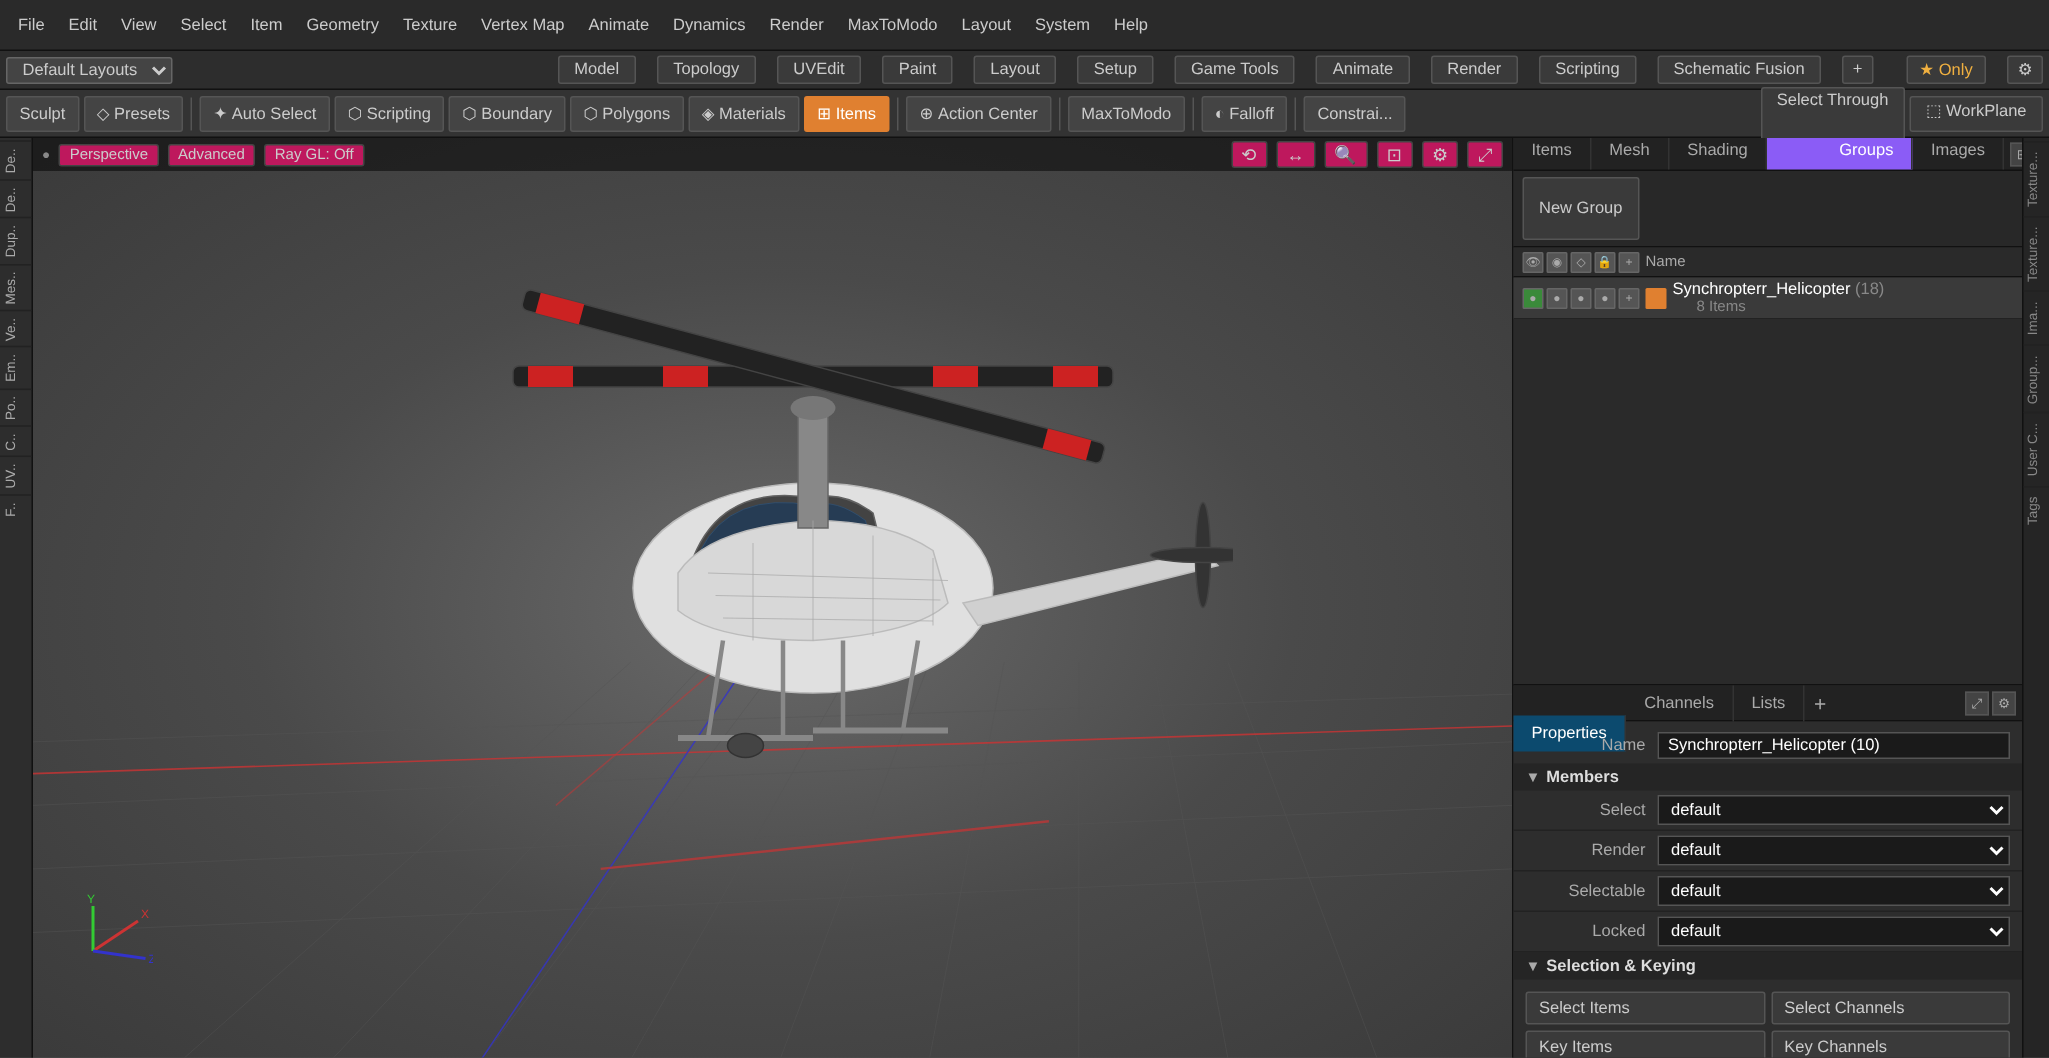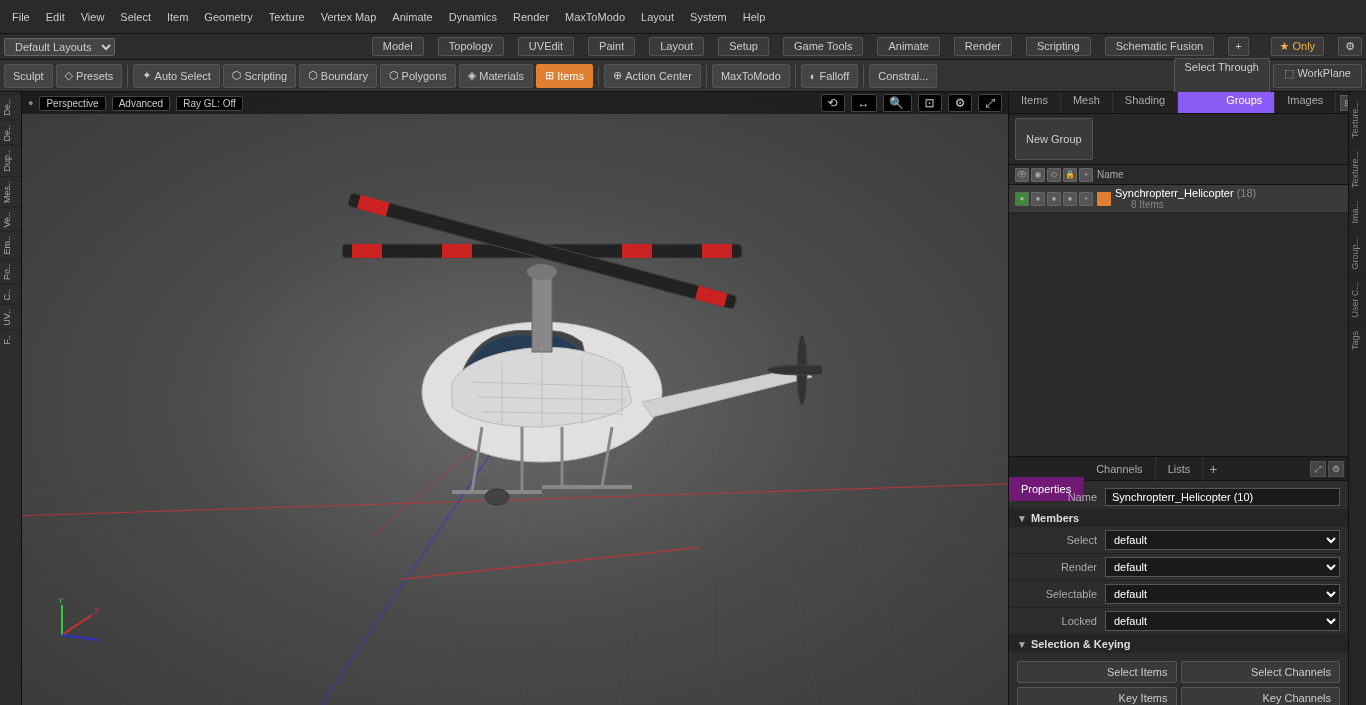--- a/index.html
+++ b/index.html
@@ -30,21 +30,21 @@
     
     .main-layout { display: flex; height: calc(705px - 22px - 26px - 32px); }
 
     
     .left-sidebar { width: 22px; background: #2d2d2d; border-right: 1px solid #111; display: flex; flex-direction: column; padding: 2px 0; }
     .left-sidebar-item { writing-mode: vertical-rl; transform: rotate(180deg); padding: 4px 2px; color: #aaa; font-size: 9px; cursor: pointer; text-align: center; border-bottom: 1px solid #222; }
 
     
     .viewport { flex: 1; position: relative; background: #555; overflow: hidden; }
     .viewport-header { display: flex; align-items: center; background: rgba(0,0,0,0.5); height: 22px; padding: 0 6px; gap: 6px; position: absolute; top: 0; left: 0; right: 0; z-index: 10; }
-    .vp-btn { padding: 1px 6px; background: #000000; border: 1px solid #444; color: #ccc; font-size: 10px; cursor: pointer; border-radius: 2px; }
+    .vp-btn { padding: 1px 6px; background: #be185d; border: 1px solid #444; color: #ccc; font-size: 10px; cursor: pointer; border-radius: 2px; }
     .vp-bg { width: 100%; height: 100%; background: radial-gradient(ellipse at center, #6a6a6a 0%, #4a4a4a 50%, #3a3a3a 100%); position: relative; }
 
     
     .right-panel { width: 340px; background: #2d2d2d; border-left: 1px solid #111; display: flex; flex-direction: column; }
 
     
     .panel-tabs { display: flex; background: #222; height: 22px; border-bottom: 1px solid #111; }
     .panel-tab { padding: 2px 12px; color: #aaa; font-size: 11px; cursor: pointer; border-right: 1px solid #333; }
     .panel-tab.active { background: #8b5cf6; color: #fff; padding-left: 48px; }
     .panel-icons { display: flex; align-items: center; margin-left: auto; padding: 0 4px; gap: 3px; }
@@ -58,38 +58,38 @@
     .groups-row-icon { width: 14px; height: 14px; background: #e08030; margin-right: 4px; border-radius: 1px; }
     .groups-row-name { color: #fff; font-size: 11px; flex: 1; }
     .groups-row-sub { color: #888; font-size: 10px; margin-left: 16px; }
 
     .groups-empty { flex: 1; background: #2a2a2a; }
 
     
     .props-panel { border-top: 1px solid #111; }
     .props-panel-tabs { display: flex; align-items: center; background: #222; height: 24px; border-bottom: 1px solid #111; }
     .props-tab { padding: 2px 12px; color: #aaa; font-size: 11px; cursor: pointer; border-right: 1px solid #333; height: 24px; line-height: 20px; }
-    .props-tab.active { background: #701a75; color: #fff; margin-top: 41px; }
+    .props-tab.active { background: #0c4a6e; color: #fff; margin-top: 41px; }
     .props-tab-plus { padding: 2px 6px; color: #aaa; cursor: pointer; font-size: 14px; line-height: 20px; }
     .props-tab-icons { margin-left: auto; display: flex; gap: 2px; padding: 0 4px; }
     .props-tab-icon { width: 16px; height: 16px; background: #444; border: 1px solid #555; color: #aaa; font-size: 9px; cursor: pointer; text-align: center; line-height: 14px; }
 
     .props-body { background: #2d2d2d; padding: 4px 0; }
     .props-name-row { display: flex; align-items: center; padding: 3px 8px; }
     .props-label { color: #aaa; font-size: 11px; width: 80px; text-align: right; margin-right: 8px; }
     .props-input { background: #1a1a1a; border: 1px solid #555; color: #fff; font-size: 11px; padding: 2px 6px; flex: 1; outline: none; }
 
     .props-section { display: flex; align-items: center; padding: 3px 8px; background: #252525; cursor: pointer; }
     .props-section-arrow { color: #aaa; margin-right: 4px; font-size: 10px; }
     .props-section-label { color: #ddd; font-size: 11px; font-weight: bold; }
 
     .props-row { display: flex; align-items: center; padding: 3px 8px; border-bottom: 1px solid #222; }
     .props-select { background: #1a1a1a; border: 1px solid #555; color: #fff; font-size: 11px; padding: 2px 4px; flex: 1; outline: none; cursor: pointer; }
     .keying-grid { display: grid; grid-template-columns: 1fr 1fr; gap: 4px; margin-top: 4px; }
-    .keying-btn { padding: 4px 8px; background: #3a3a3a; border: 1px solid #555; color: #ccc; font-size: 11px; cursor: pointer; text-align: right; border-radius: 2px; }
+    .keying-btn { padding: 4px 8px; background: #3a3a3a; border: 1px solid #555; color: #ccc; font-size: 11px; cursor: pointer; text-align: left; border-radius: 2px; }
     .keying-none { display: flex; align-items: center; padding: 4px 8px; background: #3a3a3a; border: 1px solid #555; margin-bottom: 4px; gap: 6px; }
     .keying-dots { display: grid; grid-template-columns: repeat(3, 8px); gap: 2px; }
     .keying-dot { width: 8px; height: 8px; background: #aaa; border-radius: 1px; }
 
     
     .right-edge { width: 18px; background: #252525; border-left: 1px solid #111; display: flex; flex-direction: column; padding: 2px 0; }
     .right-edge-item { writing-mode: vertical-rl; transform: rotate(180deg); padding: 6px 1px; color: #888; font-size: 9px; cursor: pointer; text-align: center; border-bottom: 1px solid #222; }
 
     
     .vp-grid { position: absolute; top: 0; left: 0; width: 100%; height: 100%; pointer-events: none; }

